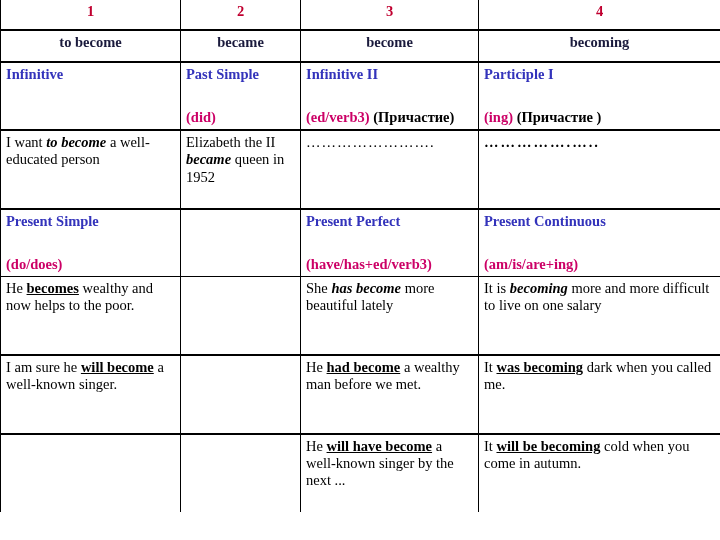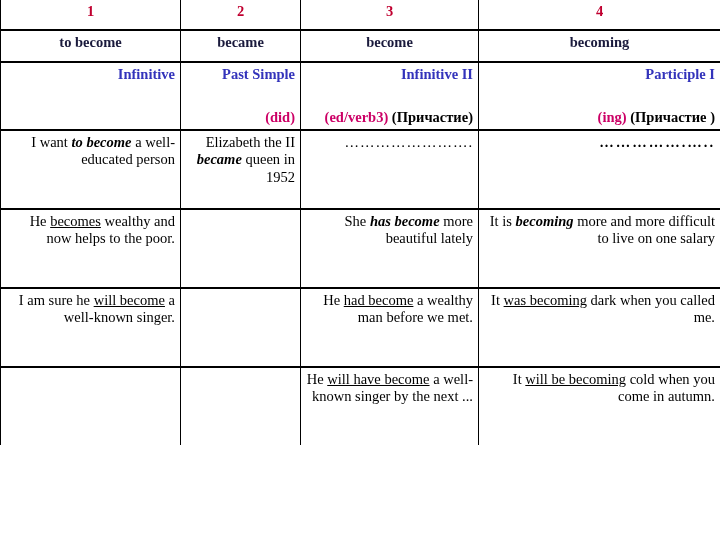--- a/index.html
+++ b/index.html
@@ -50,41 +50,39 @@
     text-align: center;
     font-weight: bold;
     color: #1a1a3c;
     font-size: 14.5px;
     height: 25px;
     padding-top: 5px;
   }
   
   .tense {
     font-weight: bold;
-    text-align: right;
   }
   .tense .name {
     color: #3333bb;
     display: block;
     margin-bottom: 6px;
   }
   .tense .formula {
     color: #cc0066;
     display: block;
     margin-top: 26px;
   }
   .tense .ru {
     color: #000000;
   }
   .example {
     color: #000000;
-    text-align: right;
   }
   .example i { font-style: italic; font-weight: bold; }
-  .example u { text-decoration: underline; font-weight: normal; }
+  .example u { text-decoration: underline; font-weight: bold; }
   .dots { letter-spacing: 1px; }
   .dots.bold { font-weight: bold; letter-spacing: 2px; }
   td.empty { }
   .tall-3 { height: 72px; }
   .tall-2 { height: 50px; }
 </style>
 </head>
 <body>
 
 <table class="verb-table">
@@ -137,20 +135,35 @@
         <span>Elizabeth the II </span><i>became</i><span> queen in 1952</span>
       </td>
       <td class="example tall-3">
         <span class="dots">…………………….</span>
       </td>
       <td class="example tall-3">
         <span class="dots bold">…………….…..</span>
       </td>
     </tr>
 
+    <tr class="thin-bottom">
+      <td class="tense tall-2">
+        <span class="name">Present Simple</span>
+        <span class="formula">(do/does)</span>
+      </td>
+      <td class="empty"></td>
+      <td class="tense tall-2">
+        <span class="name">Present Perfect</span>
+        <span class="formula">(have/has+ed/verb3)</span>
+      </td>
+      <td class="tense tall-2">
+        <span class="name">Present Continuous</span>
+        <span class="formula">(am/is/are+ing)</span>
+      </td>
+    </tr>
     <tr class="thick-bottom">
       <td class="example tall-3">
         <span>He </span><u>becomes</u><span> wealthy and now helps to the poor.</span>
       </td>
       <td class="empty"></td>
       <td class="example tall-3">
         <span>She </span><i>has become</i><span> more beautiful lately</span>
       </td>
       <td class="example tall-3">
         <span>It is </span><i>becoming</i><span> more and more difficult  to live on one salary</span>

